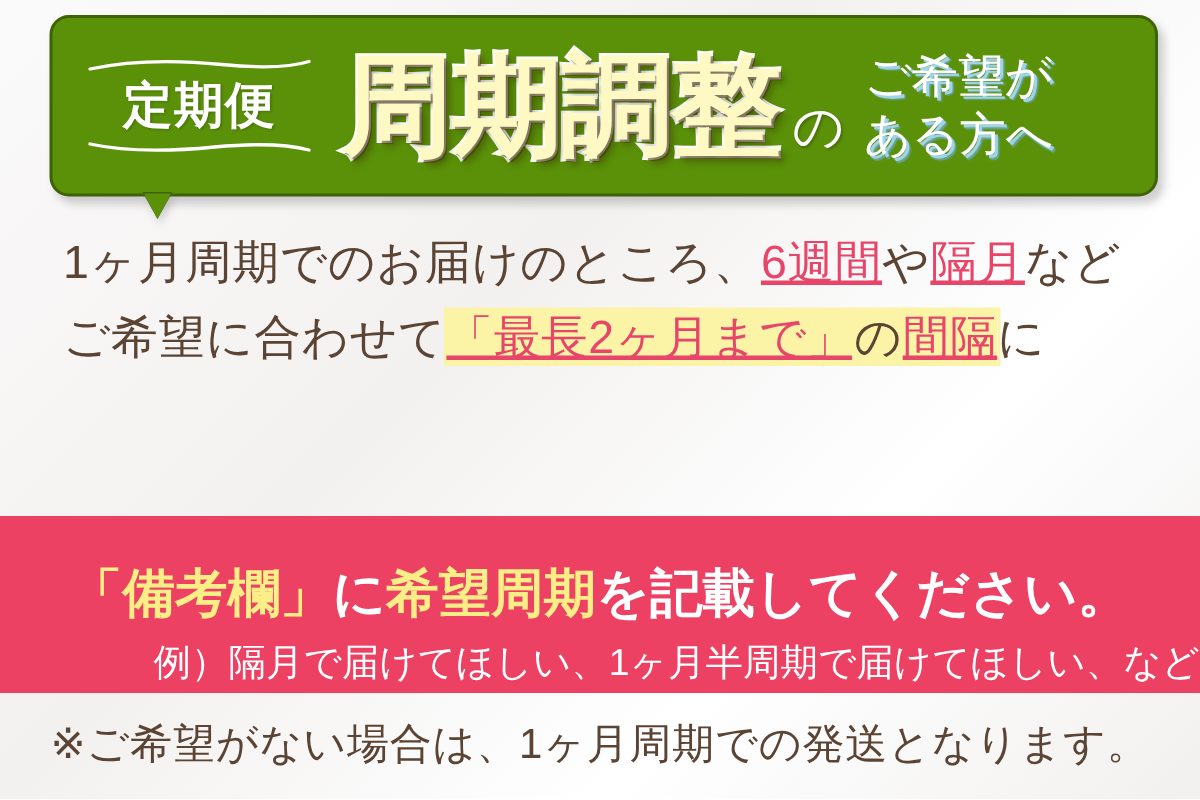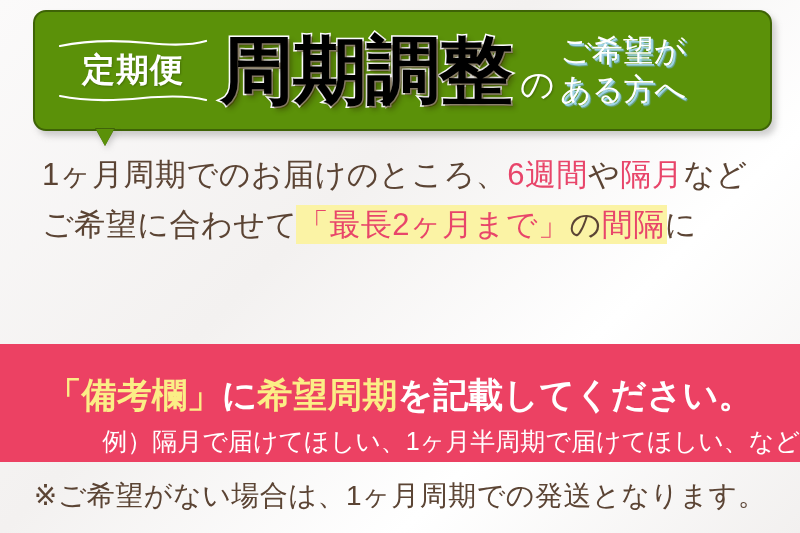--- a/index.html
+++ b/index.html
@@ -52,21 +52,21 @@
     border-left: 10px solid transparent;
     border-right: 10px solid transparent;
     border-top: 18px solid #3e6306;
   }
 
   .header-inner {
     position: absolute;
     inset: 0;
     display: flex;
     align-items: center;
-    padding: 0 32px 0 22px;
+    padding: 0 16px 0 22px;
   }
 
   
   .teikibin {
     position: relative;
     flex: 0 0 auto;
     width: 152px;
     text-align: center;
     color: #ffffff;
     margin-right: 6px;
@@ -93,21 +93,21 @@
     flex: 1 1 auto;
     display: flex;
     align-items: baseline;
     justify-content: center;
     white-space: nowrap;
   }
   .main-title .big {
     font-size: 74px;
     font-weight: bold;
     line-height: 1;
-    color: #000000;
+    color: #fef9c3;
     letter-spacing: -1px;
     -webkit-text-stroke: 3px #ffffff;
     paint-order: stroke fill;
     text-shadow:
       2px 2px 0 rgba(60,40,0,0.45),
       4px 4px 5px rgba(40,30,0,0.35);
   }
   .main-title .no {
     font-size: 34px;
     color: #ffffff;
@@ -138,21 +138,21 @@
     left: 42px;
     top: 150px;
     width: 720px;
     color: #5b4434;
     font-size: 31px;
     line-height: 1.62;
     letter-spacing: 0.5px;
     white-space: nowrap;
   }
   .body-copy .line { height: 50px; }
-  .hl-pink { color: #e8456a; }
+  .hl-pink { color: #e8456a; text-decoration: underline; }
   .hl-marker {
     background: #fbf3a5;
     box-shadow: 0 0 0 2px #fbf3a5;
     text-align: center;
   }
 
   
   .badge-wrap {
     position: absolute;
     left: 0;

